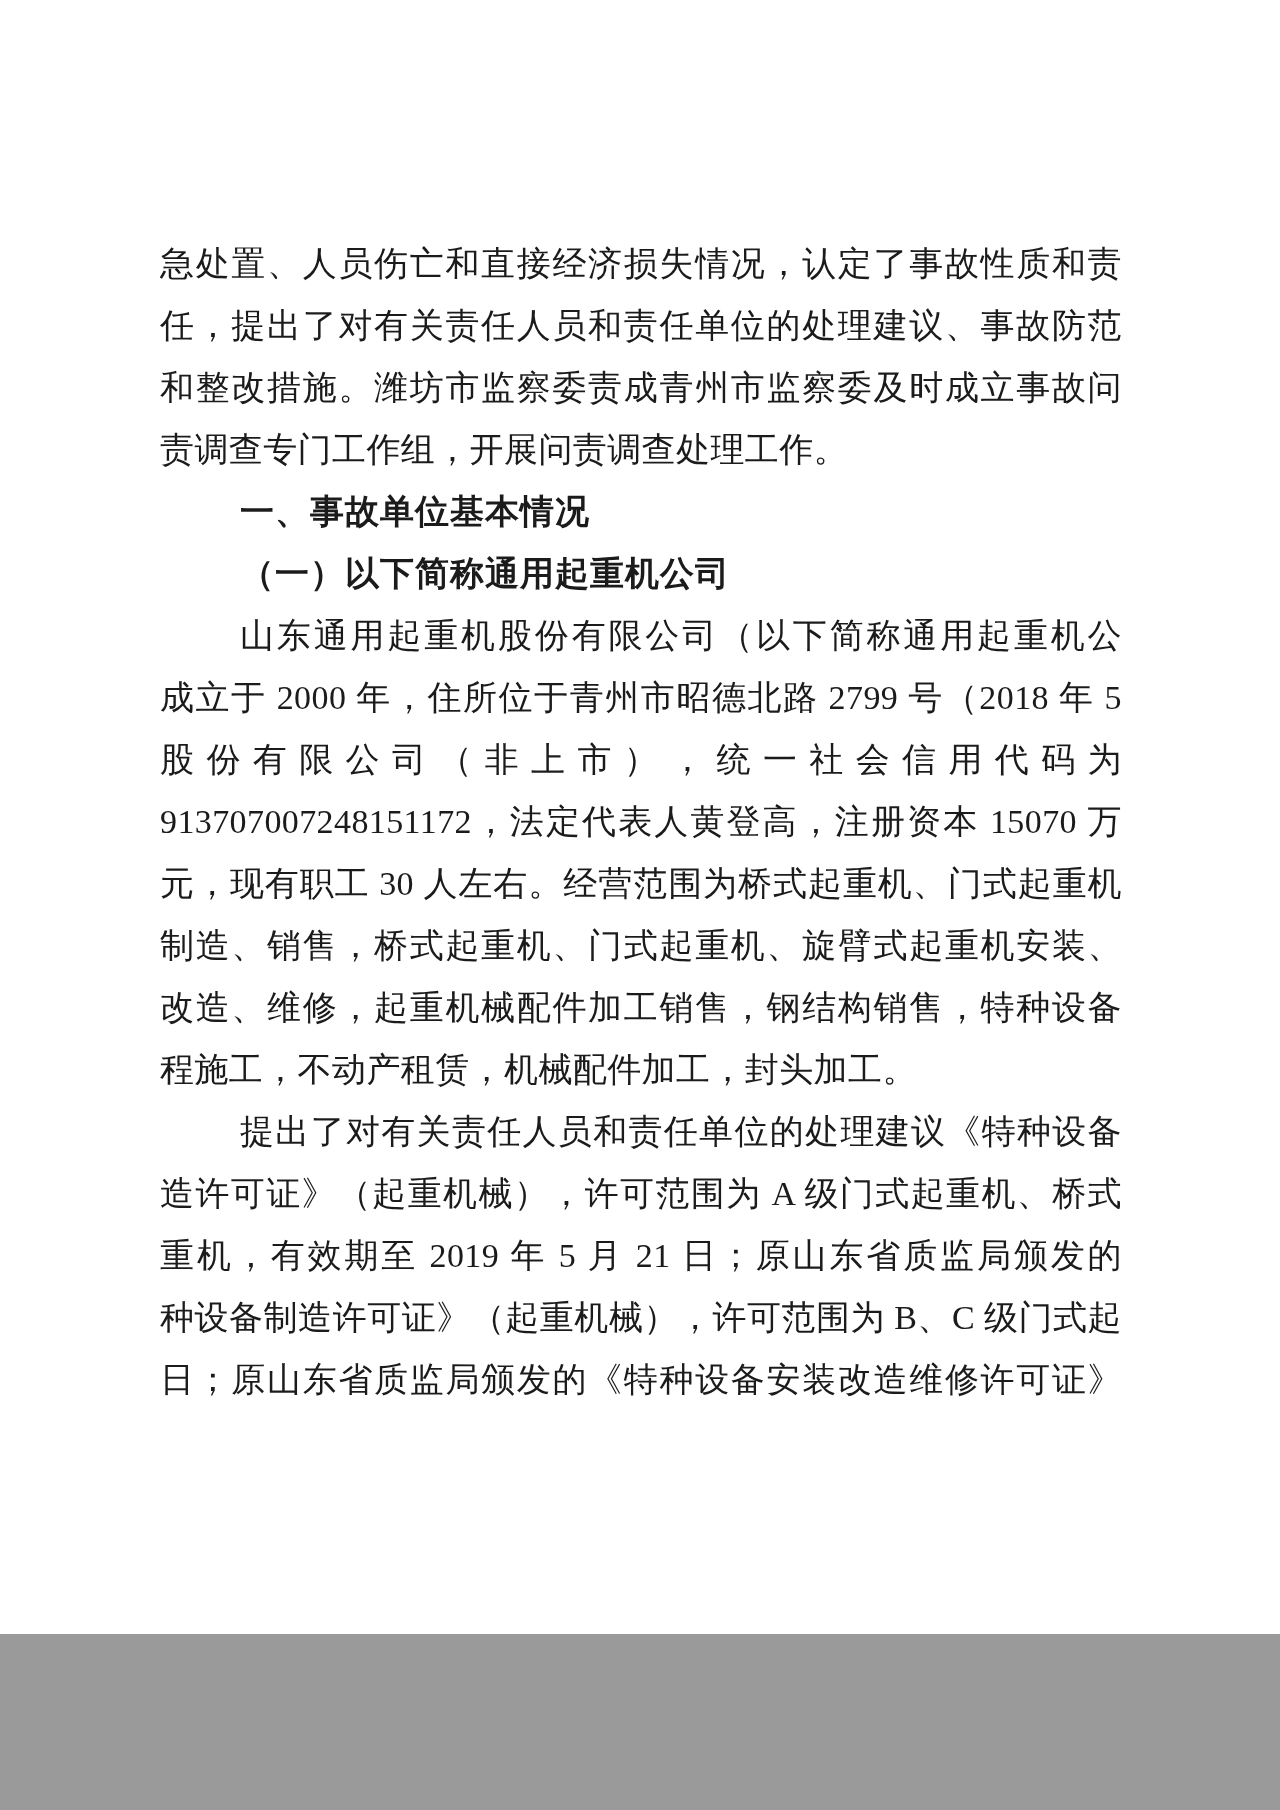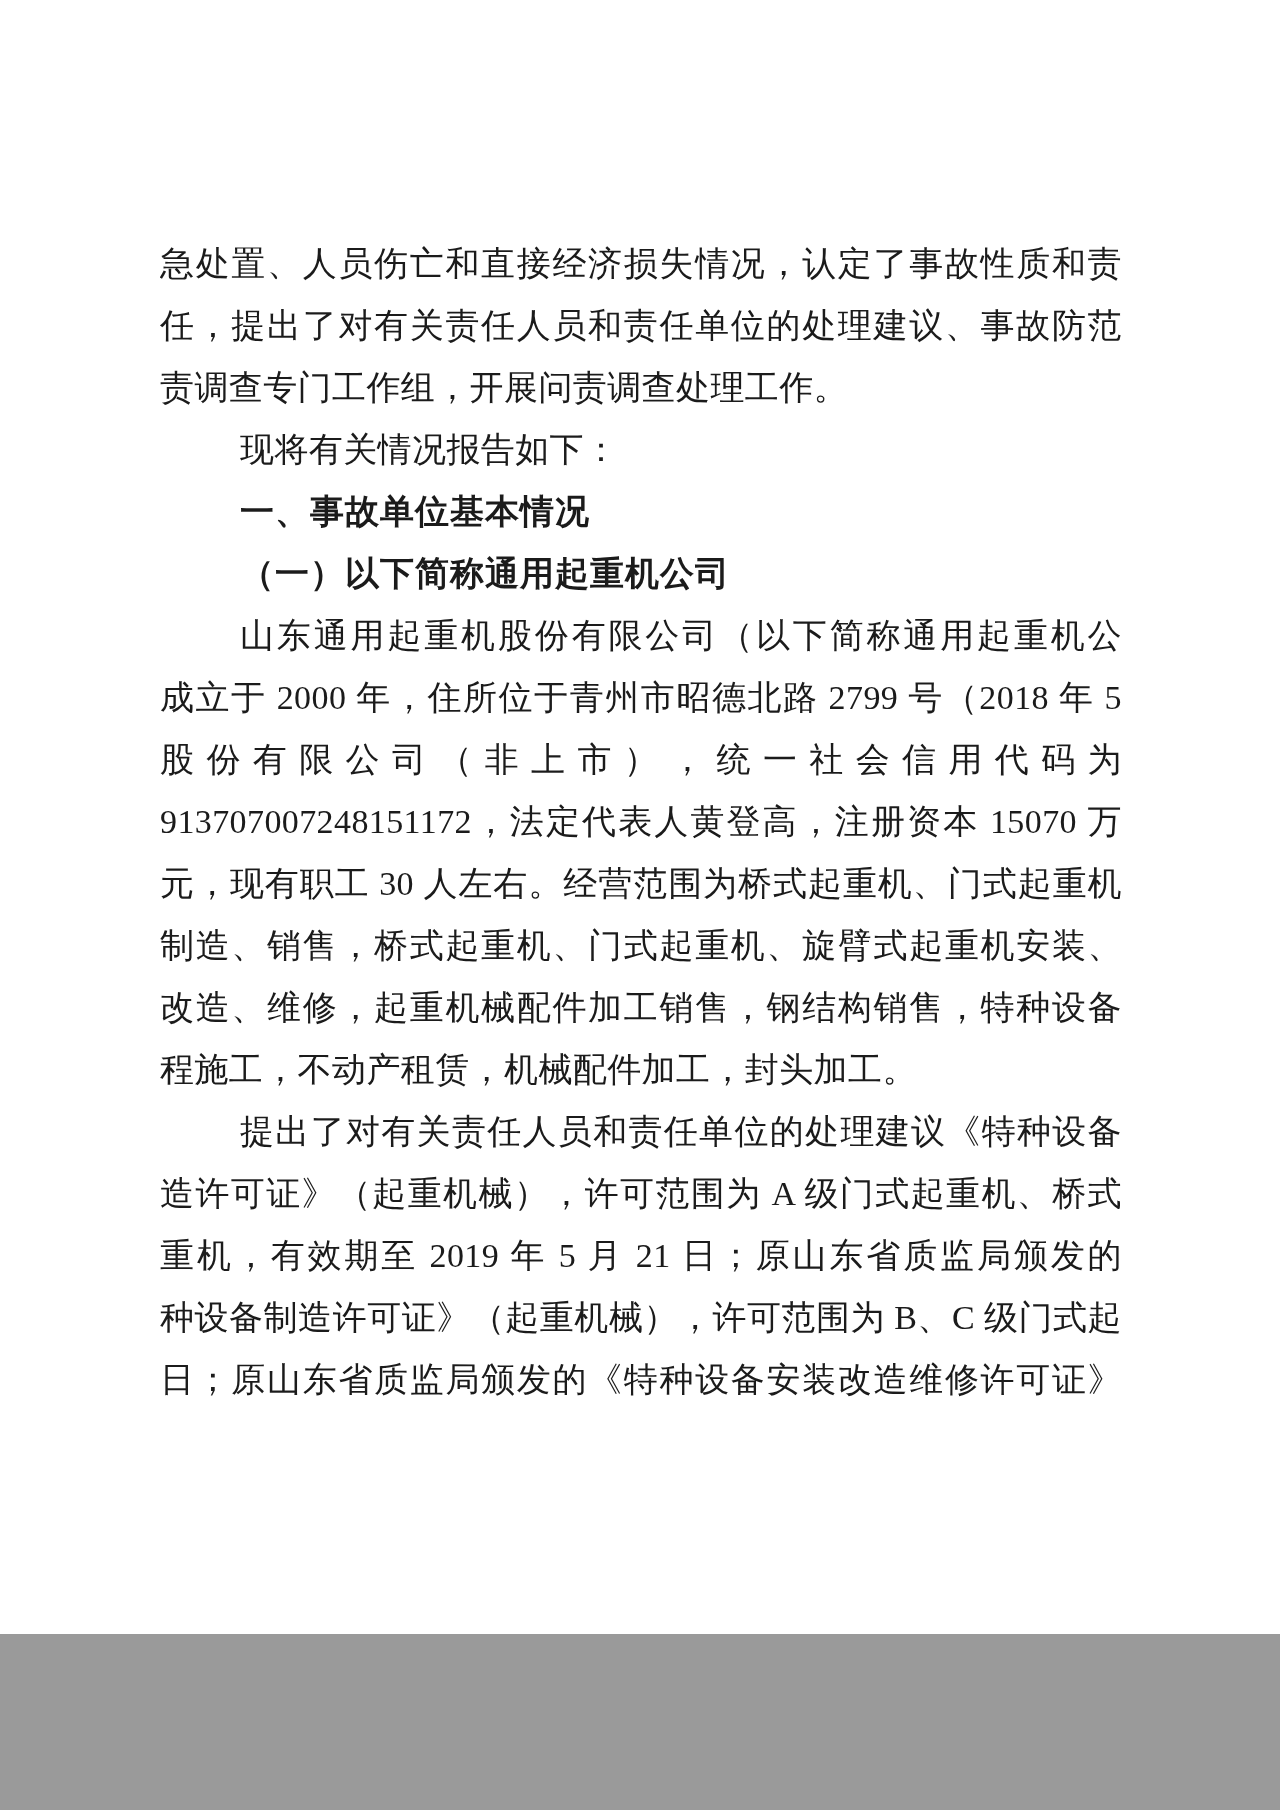--- a/index.html
+++ b/index.html
@@ -58,22 +58,22 @@
   }
 </style>
 </head>
 <body>
 
 <div class="page">
 
   <div class="body-text">
     <div class="line fill">急处置、人员伤亡和直接经济损失情况，认定了事故性质和责</div>
     <div class="line fill">任，提出了对有关责任人员和责任单位的处理建议、事故防范</div>
+    <div class="line fill">和整改措施。潍坊市监察委责成青州市监察委及时成立事故问</div>
     <div class="line">责调查专门工作组，开展问责调查处理工作。</div>
-    <div class="line ind">现将有关情况报告如下：</div>
     <div class="line ind heading">一、事故单位基本情况</div>
     <div class="line ind heading">（一）以下简称通用起重机公司</div>
     <div class="line ind fill">山东通用起重机股份有限公司（以下简称通用起重机公司）</div>
     <div class="line fill">成立于 2000 年，住所位于青州市昭德北路 2799 号（2018 年 5</div>
     <div class="line fill">股份有限公司（非上市），统一社会信用代码为</div>
     <div class="line fill">913707007248151172，法定代表人黄登高，注册资本 15070 万</div>
     <div class="line fill">元，现有职工 30 人左右。经营范围为桥式起重机、门式起重机</div>
     <div class="line fill">制造、销售，桥式起重机、门式起重机、旋臂式起重机安装、</div>
     <div class="line fill">改造、维修，起重机械配件加工销售，钢结构销售，特种设备制</div>
     <div class="line">程施工，不动产租赁，机械配件加工，封头加工。</div>

